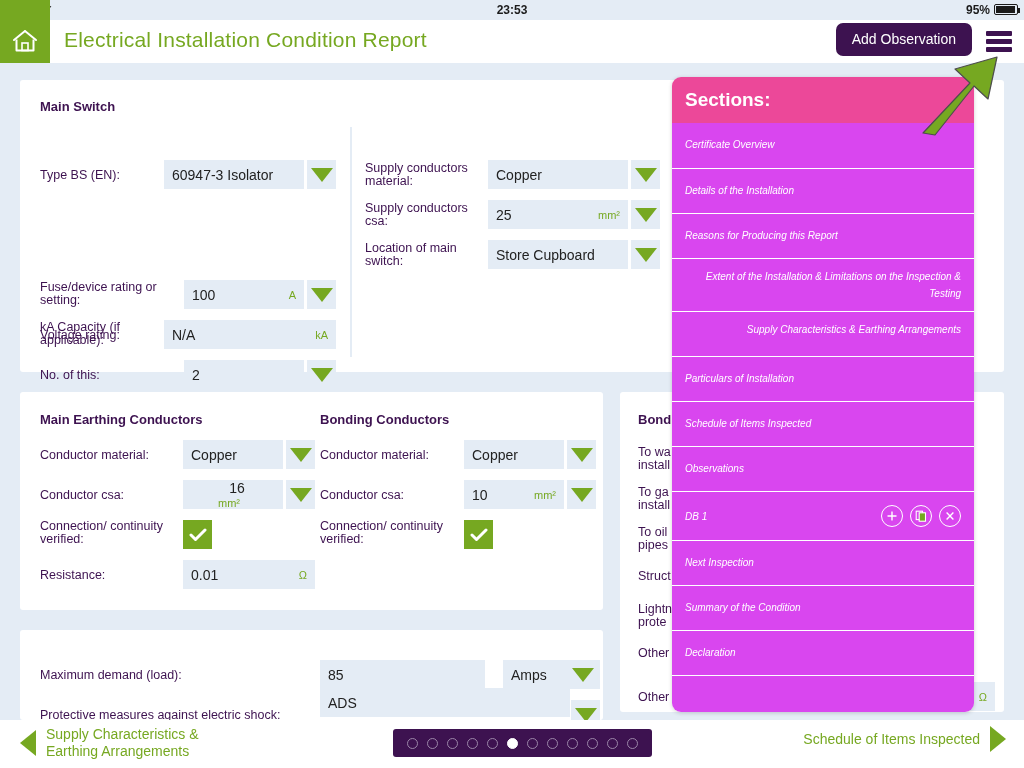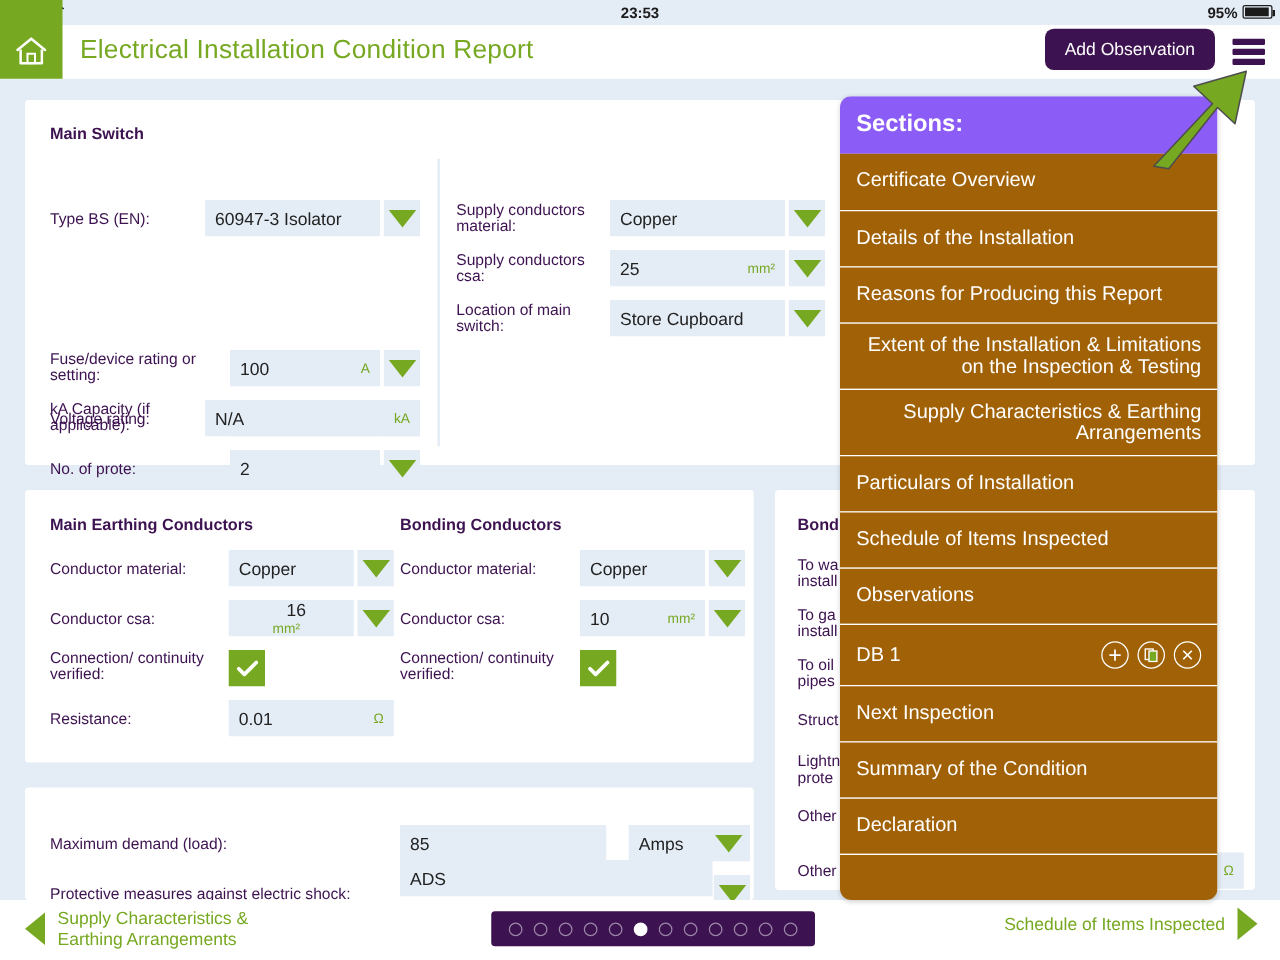--- a/index.html
+++ b/index.html
@@ -94,27 +94,27 @@
   }
   .vrule { position: absolute; width: 2px; background: #e4ecf5; }
 
   
   #sections-menu {
     position: absolute; left: 672px; top: 77px; width: 302px;
     border-radius: 9px; overflow: hidden; z-index: 30;
     box-shadow: 0 1px 4px rgba(0,0,0,.18);
   }
   #sections-header {
-    background: #8b5cf6; color: #ffffff;
+    background: #ec4899; color: #ffffff;
     font-size: 19px; font-weight: bold; padding: 12px 0 12px 13px;
   }
   .section-item {
-    background: #a16207; color: #ffffff; font-size: 16px;
+    background: #d946ef; color: #ffffff; font-size: 10px;
     padding: 13px 13px 13px 13px; border-top: 1px solid #ffffff;
-    line-height: 17px; cursor: pointer; position: relative; min-height: 45px;
+    line-height: 17px; cursor: pointer; position: relative; min-height: 45px; font-style: italic;
   }
   .section-item.two-line { padding-top: 9px; padding-bottom: 9px; text-align: right; }
   .section-item.first { border-top: none; }
   .section-item.db-row { display: flex; align-items: center; justify-content: space-between; }
   .db-actions { display: flex; gap: 7px; }
   .circ-btn {
     width: 22px; height: 22px; border: 1.5px solid #ffffff; border-radius: 50%;
     display: flex; align-items: center; justify-content: center; cursor: pointer;
   }
   .section-item.blank { min-height: 36px; padding: 18px 13px; }
@@ -199,21 +199,21 @@
 
   <div class="fld-label" style="left:20px; top:249px; width:130px;">Voltage rating:</div>
   <div class="fld-box" style="left:164px; top:240px; width:120px;">
     <span class="val">230</span>
     <span class="unit">V</span>
   </div>
   <div class="caret" style="left:287px; top:240px;">
       <i></i>
     </div>
 
-  <div class="fld-label" style="left:20px; top:289px; width:130px;">No. of prote:</div>
+  <div class="fld-label" style="left:20px; top:289px; width:130px;">No. of this:</div>
   <div class="fld-box" style="left:164px; top:280px; width:120px;">
     <span class="val">2</span>
     <span class="unit"></span>
   </div>
   <div class="caret" style="left:287px; top:280px;">
       <i></i>
     </div>
 
   <div class="fld-label" style="left:20px; top:241px; width:130px;">kA Capacity (if applicable):</div>
   <div class="fld-box" style="left:144px; top:240px; width:172px;">

